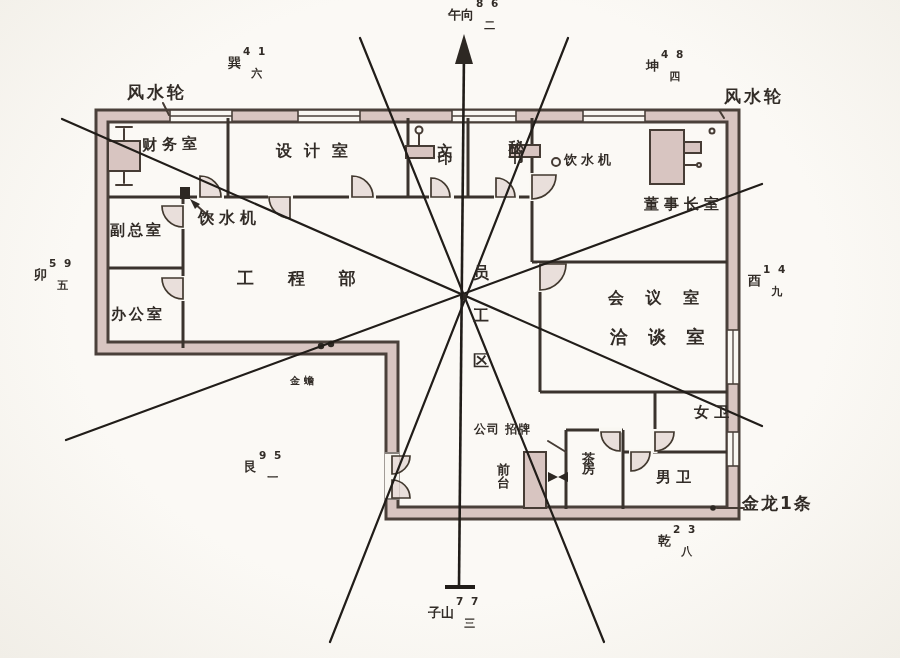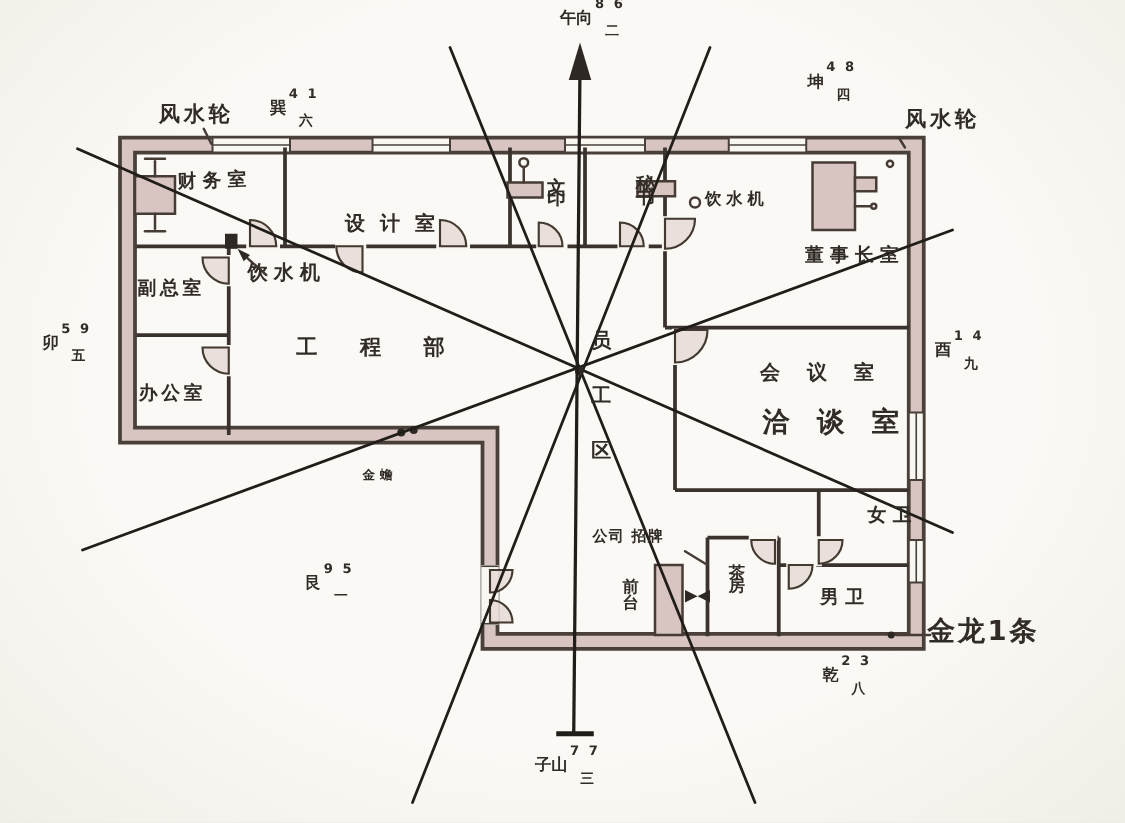--- a/index.html
+++ b/index.html
@@ -165,46 +165,46 @@
       <line class="axis" x1="464" y1="52" x2="459" y2="586"></line>
       <polygon class="inkfill" points="464,34 455,64 473,64"></polygon>
       <line class="axis" x1="445" y1="587" x2="475" y2="587" style="stroke-width:4"></line>
     </g>
   </svg>
 
   <div class="lbl" style="left:127px;top:84px;font-size:17px;font-weight:700;letter-spacing:3px;">风水轮</div>
   <div class="lbl" style="left:724px;top:88px;font-size:17px;font-weight:700;letter-spacing:3px;">风水轮</div>
 
   <div class="lbl" style="left:142px;top:137px;font-size:15px;letter-spacing:5px;transform:rotate(-2deg);">财务室</div>
-  <div class="lbl" style="left:276px;top:143px;font-size:16px;letter-spacing:12px;margin-top:28px;">设计室</div>
+  <div class="lbl" style="left:276px;top:143px;font-size:16px;letter-spacing:12px;">设计室</div>
   <div class="lbl v" style="left:437px;top:130px;font-size:15px;letter-spacing:8px;">文印</div>
   <div class="lbl v" style="left:508px;top:127px;font-size:15px;letter-spacing:10px;">秘书</div>
   <div class="lbl" style="left:564px;top:153px;font-size:13px;letter-spacing:4px;">饮水机</div>
   <div class="lbl" style="left:644px;top:197px;font-size:15px;letter-spacing:5px;">董事长室</div>
   <div class="lbl" style="left:198px;top:210px;font-size:16px;letter-spacing:5px;">饮水机</div>
   <div class="lbl" style="left:110px;top:223px;font-size:15px;letter-spacing:3px;">副总室</div>
   <div class="lbl" style="left:111px;top:307px;font-size:15px;letter-spacing:3px;">办公室</div>
   <div class="lbl" style="left:237px;top:270px;font-size:17px;letter-spacing:14px;font-weight:700;">工 程 部</div>
   <div class="lbl" style="left:608px;top:290px;font-size:16px;letter-spacing:8px;">会 议 室</div>
-  <div class="lbl" style="left:610px;top:328px;font-size:22px;letter-spacing:7px;">洽 谈 室</div>
+  <div class="lbl" style="left:610px;top:328px;font-size:18px;letter-spacing:7px;">洽 谈 室</div>
   <div class="lbl v" style="left:473px;top:252px;font-size:16px;letter-spacing:44px;font-weight:700;">员工区</div>
   <div class="lbl" style="left:664px;top:405px;font-size:15px;margin-left:30px;">女 卫</div>
   <div class="lbl" style="left:656px;top:470px;font-size:15px;">男 卫</div>
   <div class="lbl v" style="left:582px;top:440px;font-size:13px;letter-spacing:10px;">茶房</div>
   <div class="lbl v" style="left:497px;top:452px;font-size:13px;letter-spacing:12px;">前台</div>
 
   <div class="lbl" style="left:474px;top:423px;font-size:12px;letter-spacing:1px;">公司 招牌</div>
   <div class="lbl" style="left:290px;top:376px;font-size:10px;letter-spacing:4px;">金蟾</div>
-  <div class="lbl" style="left:742px;top:495px;font-size:22px;font-weight:700;letter-spacing:2px;">金龙1条</div>
+  <div class="lbl" style="left:742px;top:495px;font-size:17px;font-weight:700;letter-spacing:2px;">金龙1条</div>
 
   <div class="palace" style="left:448px;top:4px;">
     <span class="pal-main">午向</span><sup class="pal-stars">8 6</sup>
     <span class="pal-period">二</span>
   </div>
-  <div class="palace" style="left:216px;top:52px;margin-top:24px;">
+  <div class="palace" style="left:228px;top:52px;">
     <span class="pal-main">巽</span><sup class="pal-stars">4 1</sup>
     <span class="pal-period">六</span>
   </div>
   <div class="palace" style="left:646px;top:55px;">
     <span class="pal-main">坤</span><sup class="pal-stars">4 8</sup>
     <span class="pal-period">四</span>
   </div>
   <div class="palace" style="left:34px;top:264px;">
     <span class="pal-main">卯</span><sup class="pal-stars">5 9</sup>
     <span class="pal-period">五</span>

